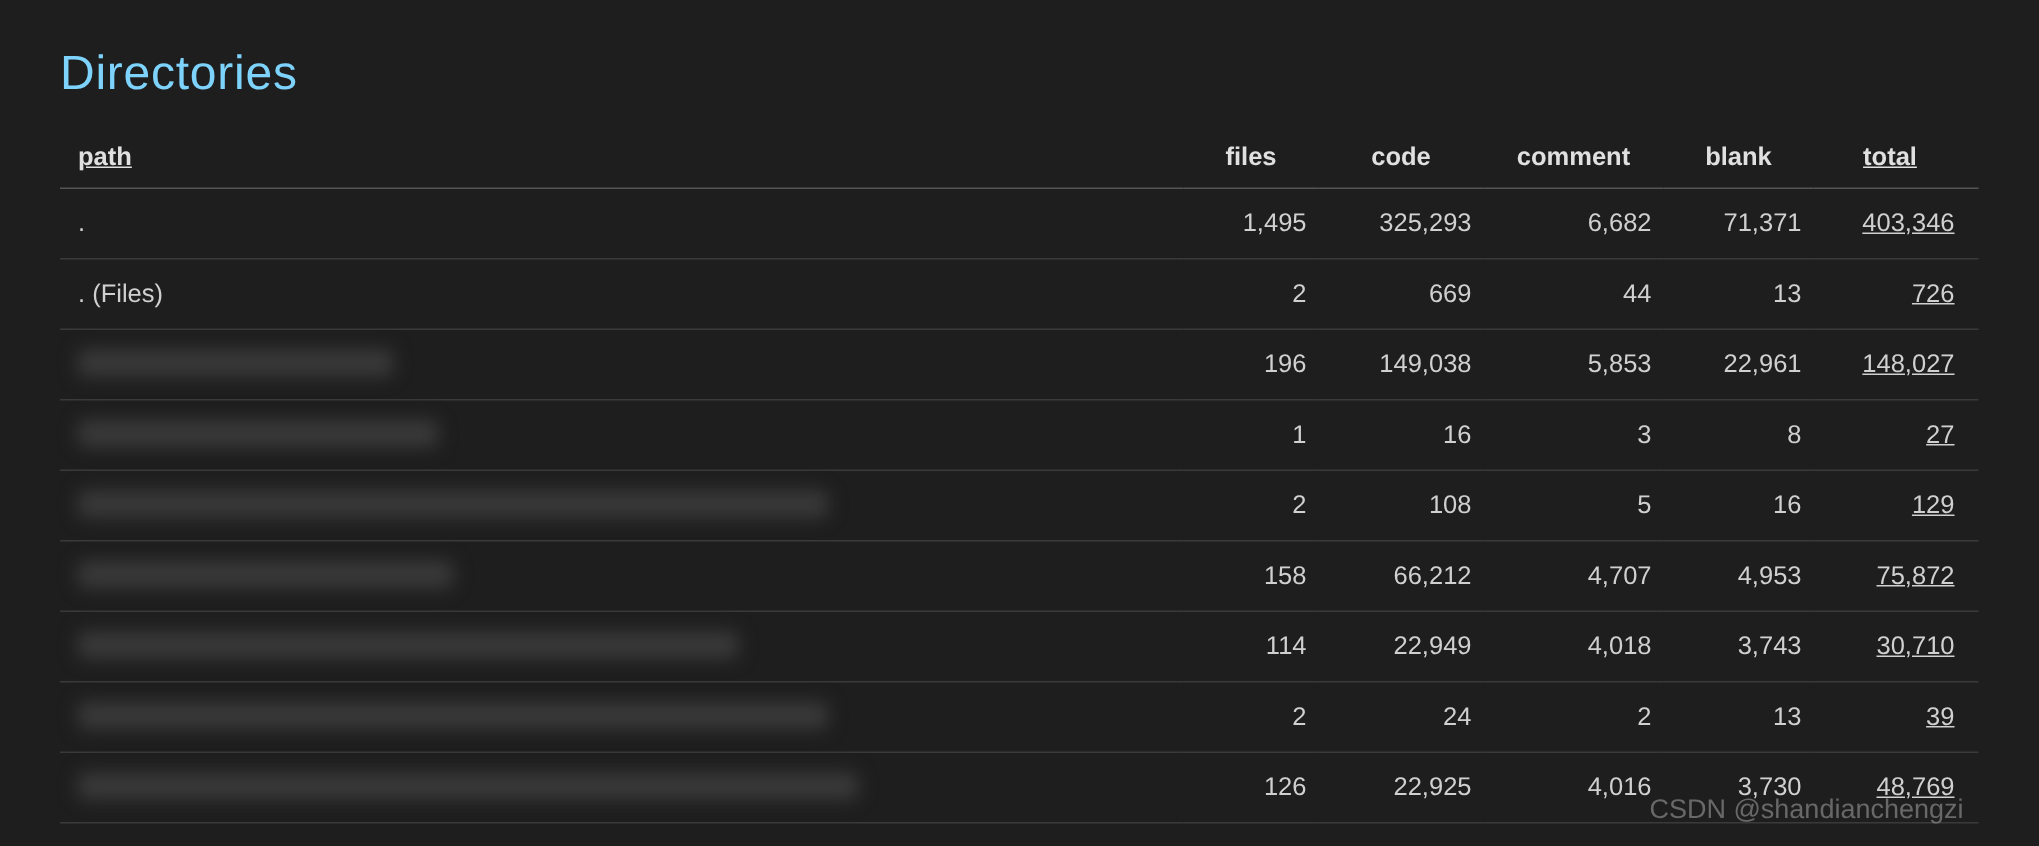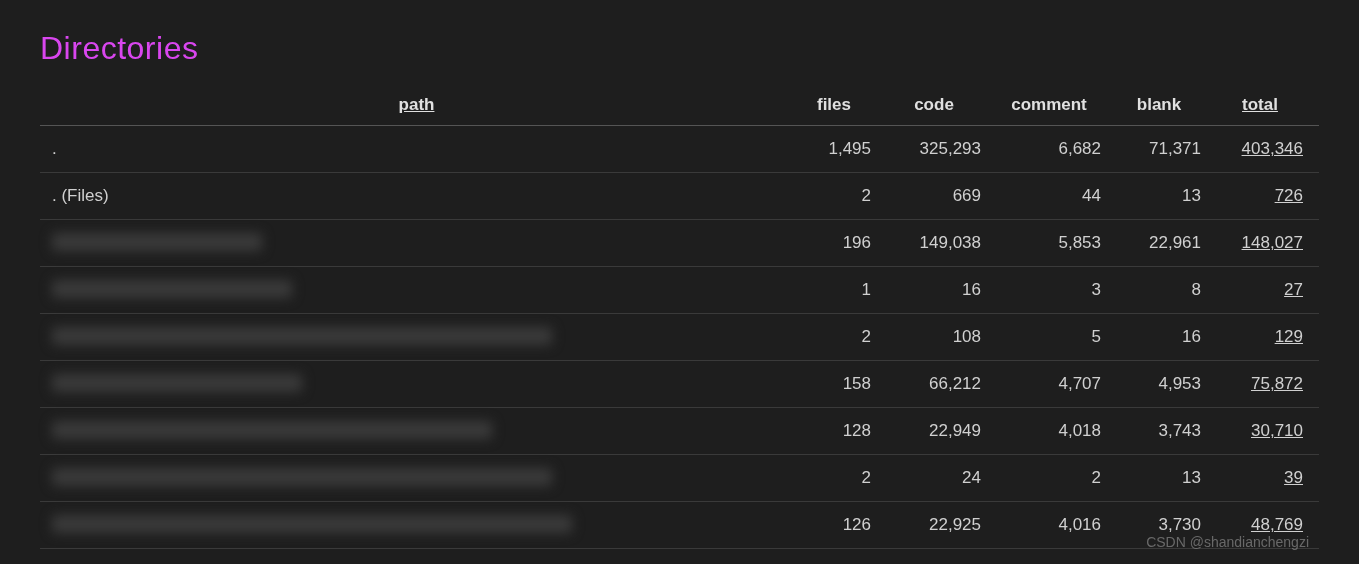--- a/index.html
+++ b/index.html
@@ -16,39 +16,39 @@
       height: 564px;
       overflow: hidden;
       position: relative;
     }
     .container {
       padding: 30px 40px 0 40px;
     }
     h1.title {
       font-size: 32px;
       font-weight: 300;
-      color: #d946ef;
+      color: #7dd3fc;
       margin-bottom: 18px;
       letter-spacing: 0.5px;
     }
     table {
       width: 100%;
       border-collapse: collapse;
     }
     thead tr {
       border-bottom: 1px solid #555;
     }
     th {
       font-weight: 600;
       font-size: 17px;
       padding: 10px 8px 10px 8px;
       color: #e0e0e0;
     }
     th.path-col {
-      text-align: center;
+      text-align: left;
       padding-left: 12px;
       text-decoration: underline;
     }
     tbody tr {
       border-bottom: 1px solid #3a3a3a;
     }
     td {
       text-align: right;
       font-size: 17px;
       padding: 13px 8px;
@@ -69,21 +69,21 @@
     .col-code { width: 110px; }
     .col-comment { width: 120px; }
     .col-blank { width: 100px; }
     .col-total { width: 110px; padding-right: 16px; text-decoration: underline; }
     .col-path { width: auto; }
     .watermark {
       position: absolute;
       bottom: 14px;
       right: 50px;
       color: #888;
-      font-size: 14px;
+      font-size: 18px;
       opacity: 0.7;
       letter-spacing: 0;
     }
   </style>
 </head>
 <body>
 
 <div class="container">
   <h1 class="title">Directories</h1>
 
@@ -142,21 +142,21 @@
         <tr>
           <td class="path-col col-path"><span class="blurred-cell" style="width: 250px;">&nbsp;</span></td>
           <td class="col-files">158</td>
           <td class="col-code">66,212</td>
           <td class="col-comment">4,707</td>
           <td class="col-blank">4,953</td>
           <td class="col-total">75,872</td>
         </tr>
         <tr>
           <td class="path-col col-path"><span class="blurred-cell" style="width: 440px;">&nbsp;</span></td>
-          <td class="col-files">128</td>
+          <td class="col-files">114</td>
           <td class="col-code">22,949</td>
           <td class="col-comment">4,018</td>
           <td class="col-blank">3,743</td>
           <td class="col-total">30,710</td>
         </tr>
         <tr>
           <td class="path-col col-path"><span class="blurred-cell" style="width: 500px;">&nbsp;</span></td>
           <td class="col-files">2</td>
           <td class="col-code">24</td>
           <td class="col-comment">2</td>

